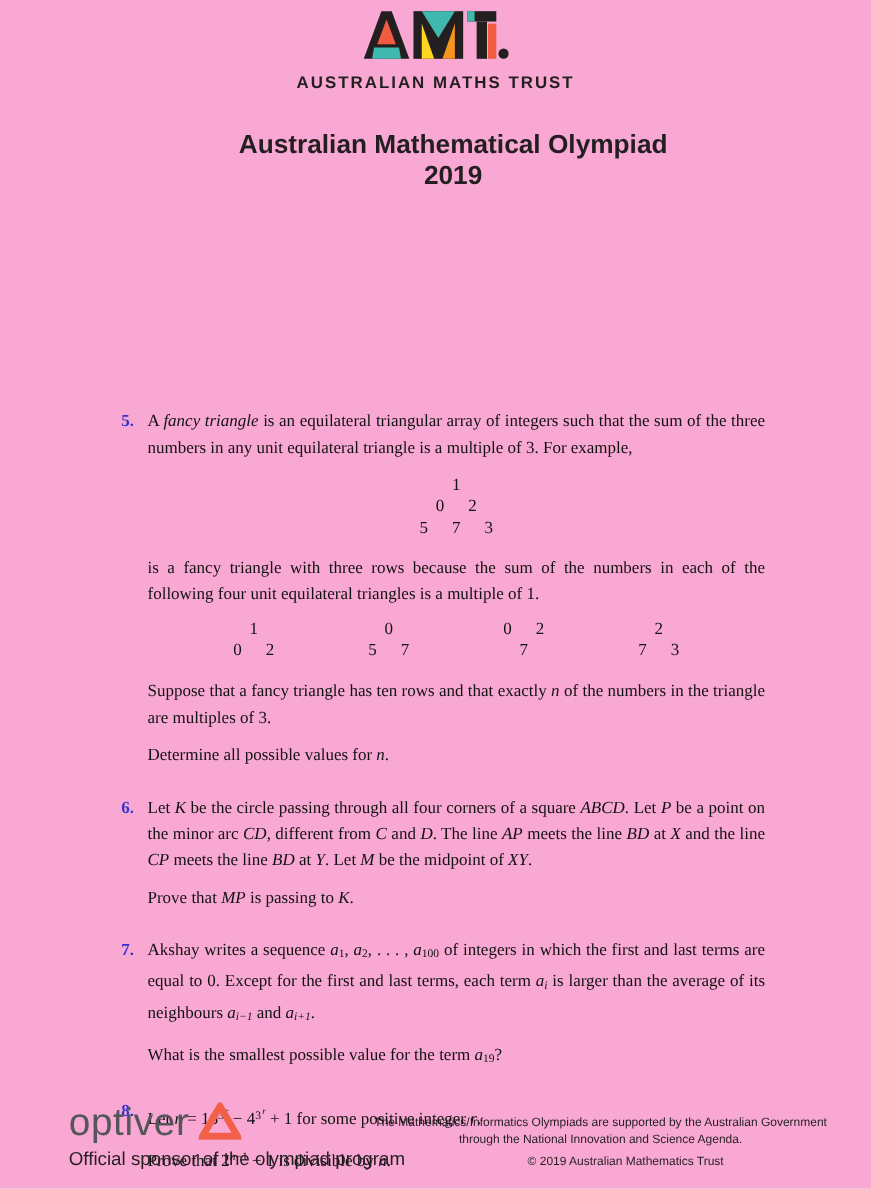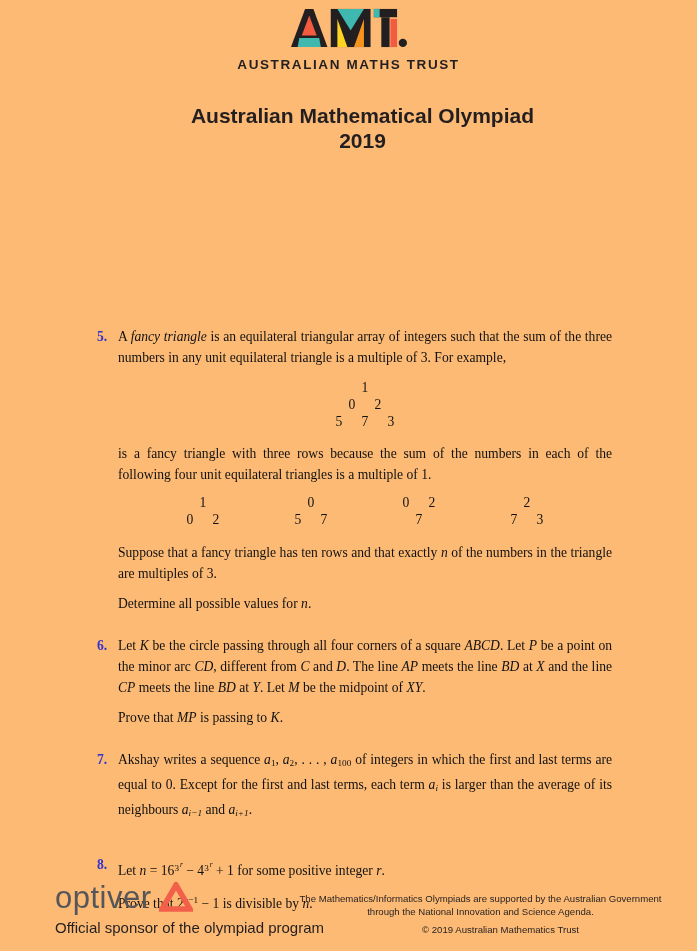--- a/index.html
+++ b/index.html
@@ -1,20 +1,20 @@
 <!DOCTYPE html>
 <html><head>
 <meta charset="utf-8">
 <style>
   html,body{margin:0;padding:0;background:#e8e8e8;}
   .page{
     position:relative;
     width:697px;height:951px;
     margin:0 auto;
-    background:#fdba74;
+    background:#f9a8d4;
     font-family:"Liberation Serif","DejaVu Serif",serif;
     color:#1a1a1a;
     overflow:hidden;
   }
   
   .header{position:absolute;top:8px;left:0;right:0;text-align:center;}
   .amt-svg{width:116px;height:40px;display:inline-block;}
   .org-name{
     margin-top:5px;
     font-family:"Liberation Sans","DejaVu Sans",sans-serif;
@@ -168,20 +168,21 @@
       <div class="pbody">
         <p><span>Let </span><span class="mi">K</span><span> be the circle passing through all four corners of a square </span><span class="mi">ABCD</span><span>. Let </span><span class="mi">P</span><span> be a point on the minor arc </span><span class="mi">CD</span><span>, different from </span><span class="mi">C</span><span> and </span><span class="mi">D</span><span>. The line </span><span class="mi">AP</span><span> meets the line </span><span class="mi">BD</span><span> at </span><span class="mi">X</span><span> and the line </span><span class="mi">CP</span><span> meets the line </span><span class="mi">BD</span><span> at </span><span class="mi">Y</span><span>. Let </span><span class="mi">M</span><span> be the midpoint of </span><span class="mi">XY</span><span>.</span></p>
         <p class="last"><span>Prove that </span><span class="mi">MP</span><span> is passing to </span><span class="mi">K</span><span>.</span></p>
       </div>
     </div>
 
     <div class="problem">
       <div class="pnum" style="color: rgb(51, 51, 204);">7.</div>
       <div class="pbody">
         <p><span>Akshay writes a sequence </span><span class="mi">a</span><span class="seg-sub">1</span><span>, </span><span class="mi">a</span><span class="seg-sub">2</span><span>, . . . , </span><span class="mi">a</span><span class="seg-sub">100</span><span> of integers in which the first and last terms are equal to 0. Except for the first and last terms, each term </span><span class="mi">a</span><span class="mi seg-sub">i</span><span> is larger than the average of its neighbours </span><span class="mi">a</span><span class="mi seg-sub">i−1</span><span> and </span><span class="mi">a</span><span class="mi seg-sub">i+1</span><span>.</span></p>
+        <p class="last"><span>What is the smallest possible value for the term </span><span class="mi">a</span><span class="seg-sub">19</span><span>?</span></p>
       </div>
     </div>
 
     <div class="problem">
       <div class="pnum" style="color: rgb(51, 51, 204);">8.</div>
       <div class="pbody">
         <p><span>Let </span><span class="mi">n</span><span> = 16</span><span class="seg-sup">3</span><span class="mi seg-supsup">r</span><span> − 4</span><span class="seg-sup">3</span><span class="mi seg-supsup">r</span><span> + 1 for some positive integer </span><span class="mi">r</span><span>.</span></p>
         <p class="last"><span>Prove that 2</span><span class="mi seg-sup">n</span><span class="seg-sup">−1</span><span> − 1 is divisible by </span><span class="mi">n</span><span>.</span></p>
       </div>
     </div>

